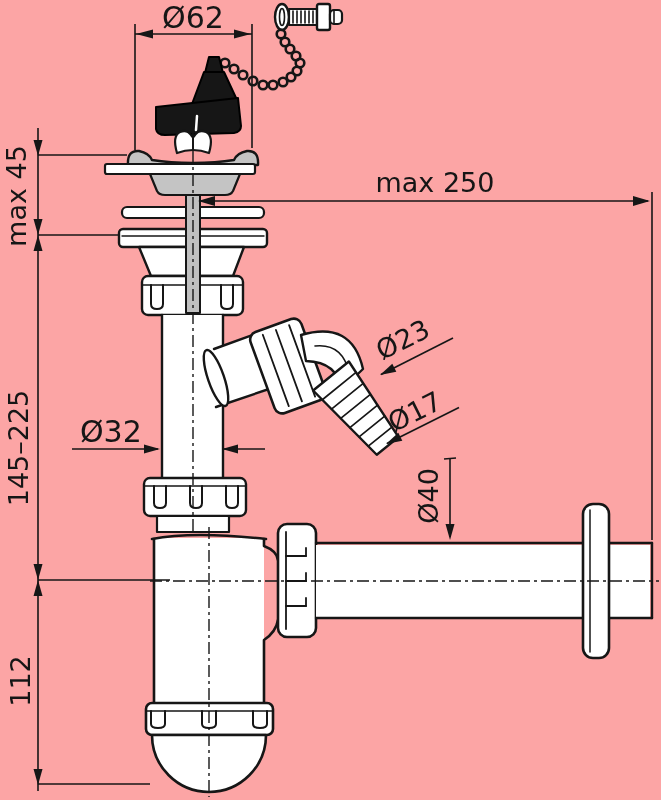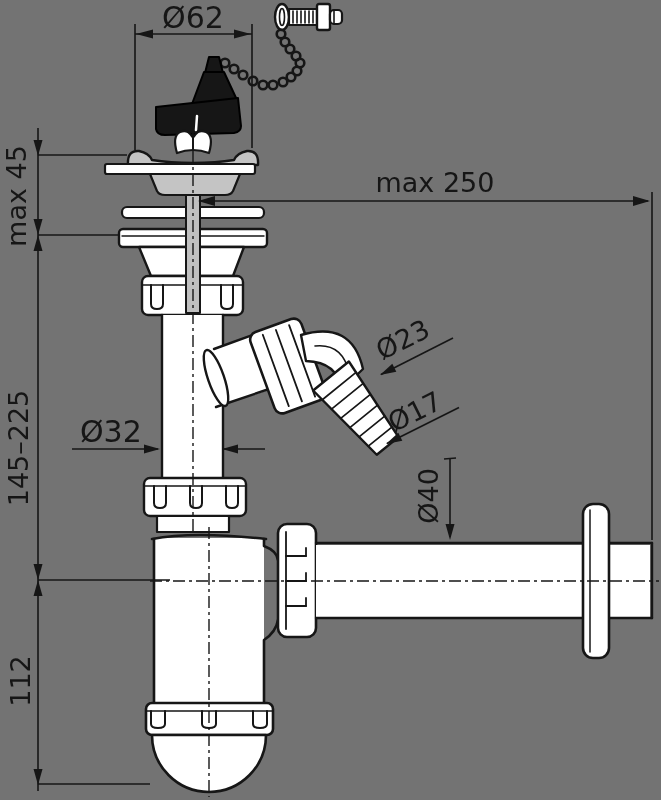--- a/index.html
+++ b/index.html
@@ -1,16 +1,16 @@
 <!DOCTYPE html>
 <html><head>
 <meta charset="utf-8">
 <style>
   html,body{margin:0;padding:0;background:#ffffff;}
-  .stage{position:relative;width:661px;height:800px;background:#737373;overflow:hidden;
+  .stage{position:relative;width:661px;height:800px;background:#fca5a5;overflow:hidden;
          font-family:"DejaVu Sans","Liberation Sans",sans-serif;}
   svg text{fill:#161616;font-family:"DejaVu Sans","Liberation Sans",sans-serif;}
   .lbl-big{font-size:30px;}
   .lbl-med{font-size:27px;}
   .lbl-dim{font-size:27px;}
 </style>
 </head>
 <body>
 
 <div class="stage">

